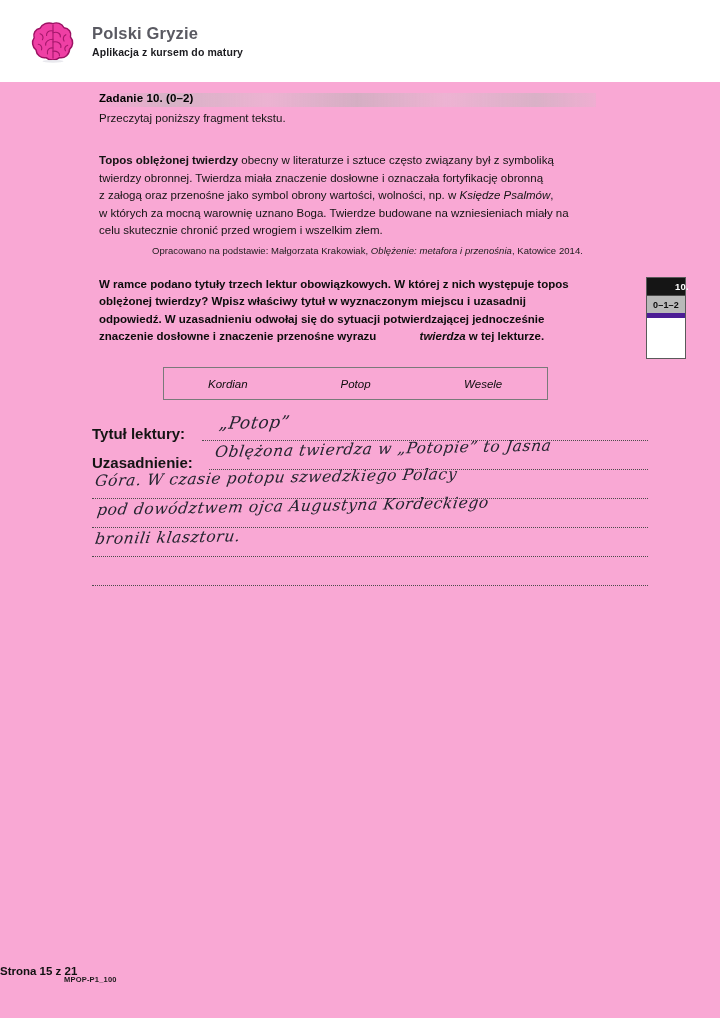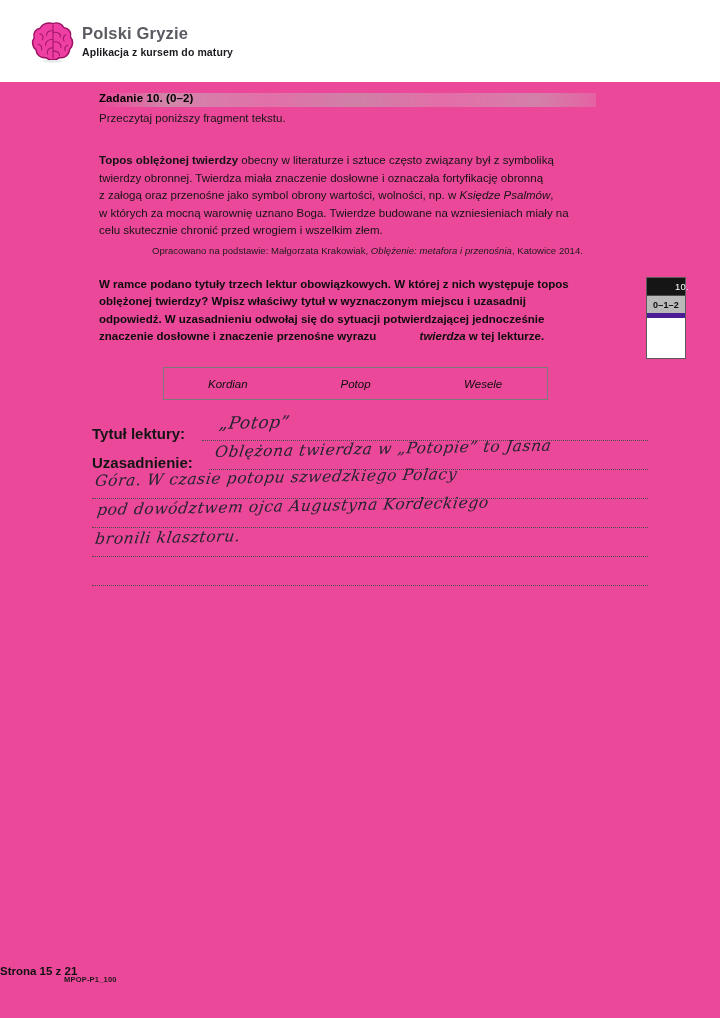--- a/index.html
+++ b/index.html
@@ -27,21 +27,21 @@
     padding-left: 30px;
     box-sizing: border-box;
   }
   .brand-logo {
     width: 46px;
     height: 46px;
     flex: 0 0 46px;
     margin-top: 2px;
   }
   .brand-text {
-    margin-left: 6px;
+    margin-left: 16px;
     display: flex;
     flex-direction: column;
     justify-content: center;
   }
   .brand-title {
     font-size: 16.5px;
     font-weight: bold;
     color: #5a5a62;
     letter-spacing: 0.2px;
     line-height: 1.15;
@@ -53,21 +53,21 @@
     margin-top: 4px;
     letter-spacing: 0.1px;
   }
 
   
   .sheet {
     position: absolute;
     left: 0; top: 82px;
     width: 720px;
     height: 936px;
-    background: #ec4899;
+    background: #f9a8d4;
   }
 
   .scan-band {
     position: absolute;
     left: 98px;
     top: 11px;
     width: 498px;
     height: 14px;
     background: linear-gradient(90deg,
         rgba(190,190,190,0.00) 0%,
@@ -139,21 +139,21 @@
     top: 195px;
     width: 40px;
     border: 1px solid #5a5a5a;
     box-sizing: border-box;
   }
   .score-num {
     height: 17px;
     background: #151515;
     color: #ffffff;
     font-size: 9.5px;
-    font-weight: normal;
+    font-weight: bold;
     display: flex;
     align-items: center;
     justify-content: center;
     letter-spacing: 0.3px;
     padding-left: 32px;
   }
   .score-range {
     height: 17px;
     background: #b9b9b9;
     color: #0b0b0b;

